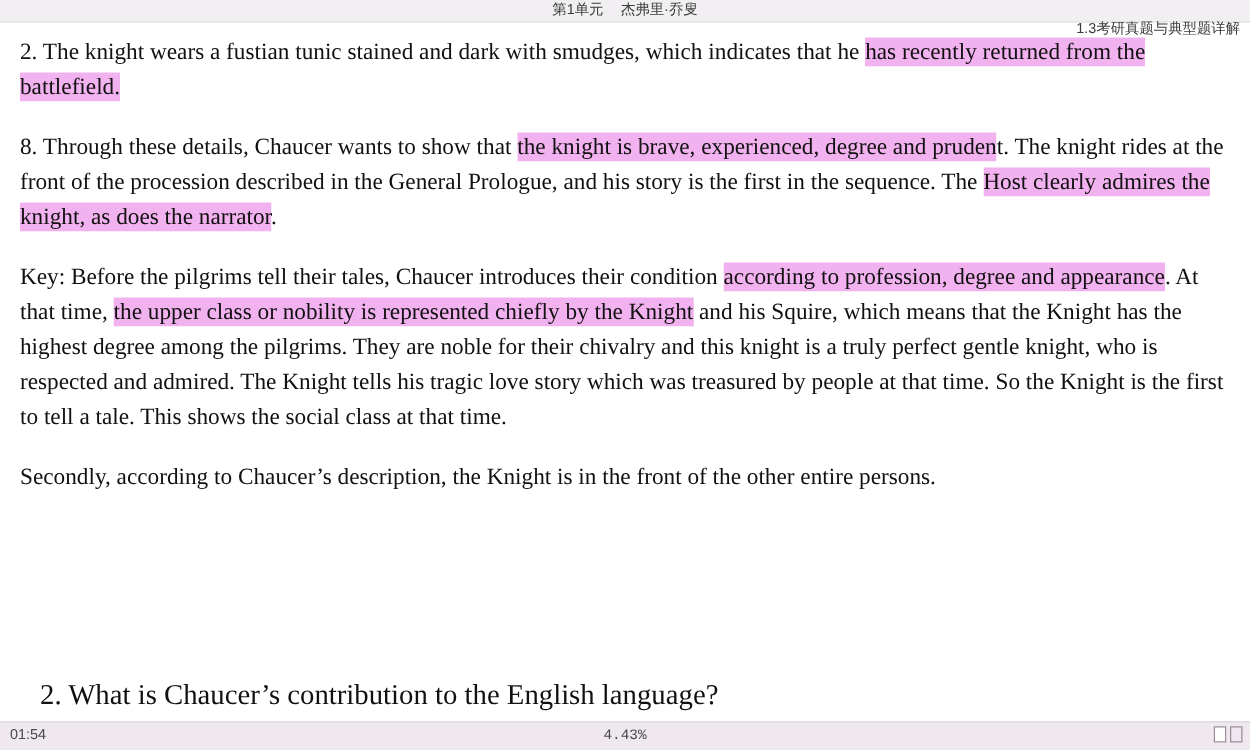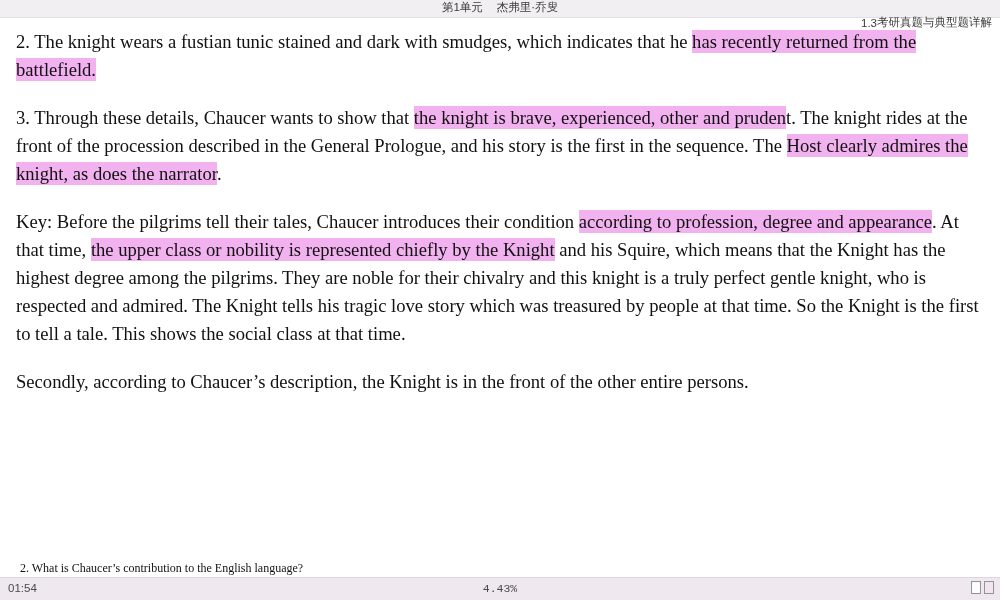--- a/index.html
+++ b/index.html
@@ -93,24 +93,24 @@
     background: #f2b2f0;
     padding: 1px 0;
   }
   .section-head {
     color: #1f8a8a;
     font-size: 18.6px;
     line-height: 26px;
     margin: 26px 0 20px 0;
   }
   .cut-line {
-    font-size: 12px;
+    font-size: 23px;
     line-height: 24px;
     color: #111;
-    margin: 4px;
+    margin: 16px;
     position: absolute;
     left: 16px;
     bottom: -6px;
     white-space: nowrap;
   }
 
   
   #bottom-bar {
     position: absolute;
     left: 0;
@@ -183,21 +183,21 @@
   </div>
 </div>
 
 <div id="doc">
 
   <p class="para">
     <span>2. The knight wears a fustian tunic stained and dark with smudges, which indicates that he </span><span class="hl">has recently returned from the battlefield.</span>
   </p>
 
   <p class="para">
-    <span>3. Through these details, Chaucer wants to show that </span><span class="hl">the knight is brave, experienced, other and pruden</span><span>t. The knight rides at the front of the procession described in the General Prologue, and his story is the first in the sequence. The </span><span class="hl">Host clearly admires the knight, as does the narrator</span><span>.</span>
+    <span>8. Through these details, Chaucer wants to show that </span><span class="hl">the knight is brave, experienced, degree and pruden</span><span>t. The knight rides at the front of the procession described in the General Prologue, and his story is the first in the sequence. The </span><span class="hl">Host clearly admires the knight, as does the narrator</span><span>.</span>
   </p>
 
 
 
   <p class="para">
     <span>Key:  Before the pilgrims tell their tales, Chaucer introduces their condition </span><span class="hl">according to profession, degree and appearance</span><span>. At that time, </span><span class="hl">the upper class or nobility is represented chiefly by the Knight</span><span> and his Squire, which means that the Knight has the highest degree among the pilgrims. They are noble for their chivalry and this knight is a truly perfect gentle knight, who is respected and admired. The Knight tells his tragic love story which was treasured by people at that time. So the Knight is the first to tell a tale. This shows the social class at that time.</span>
   </p>
 
   <p class="para">Secondly, according to Chaucer’s description, the Knight is in the front of the other entire persons.</p>
 

